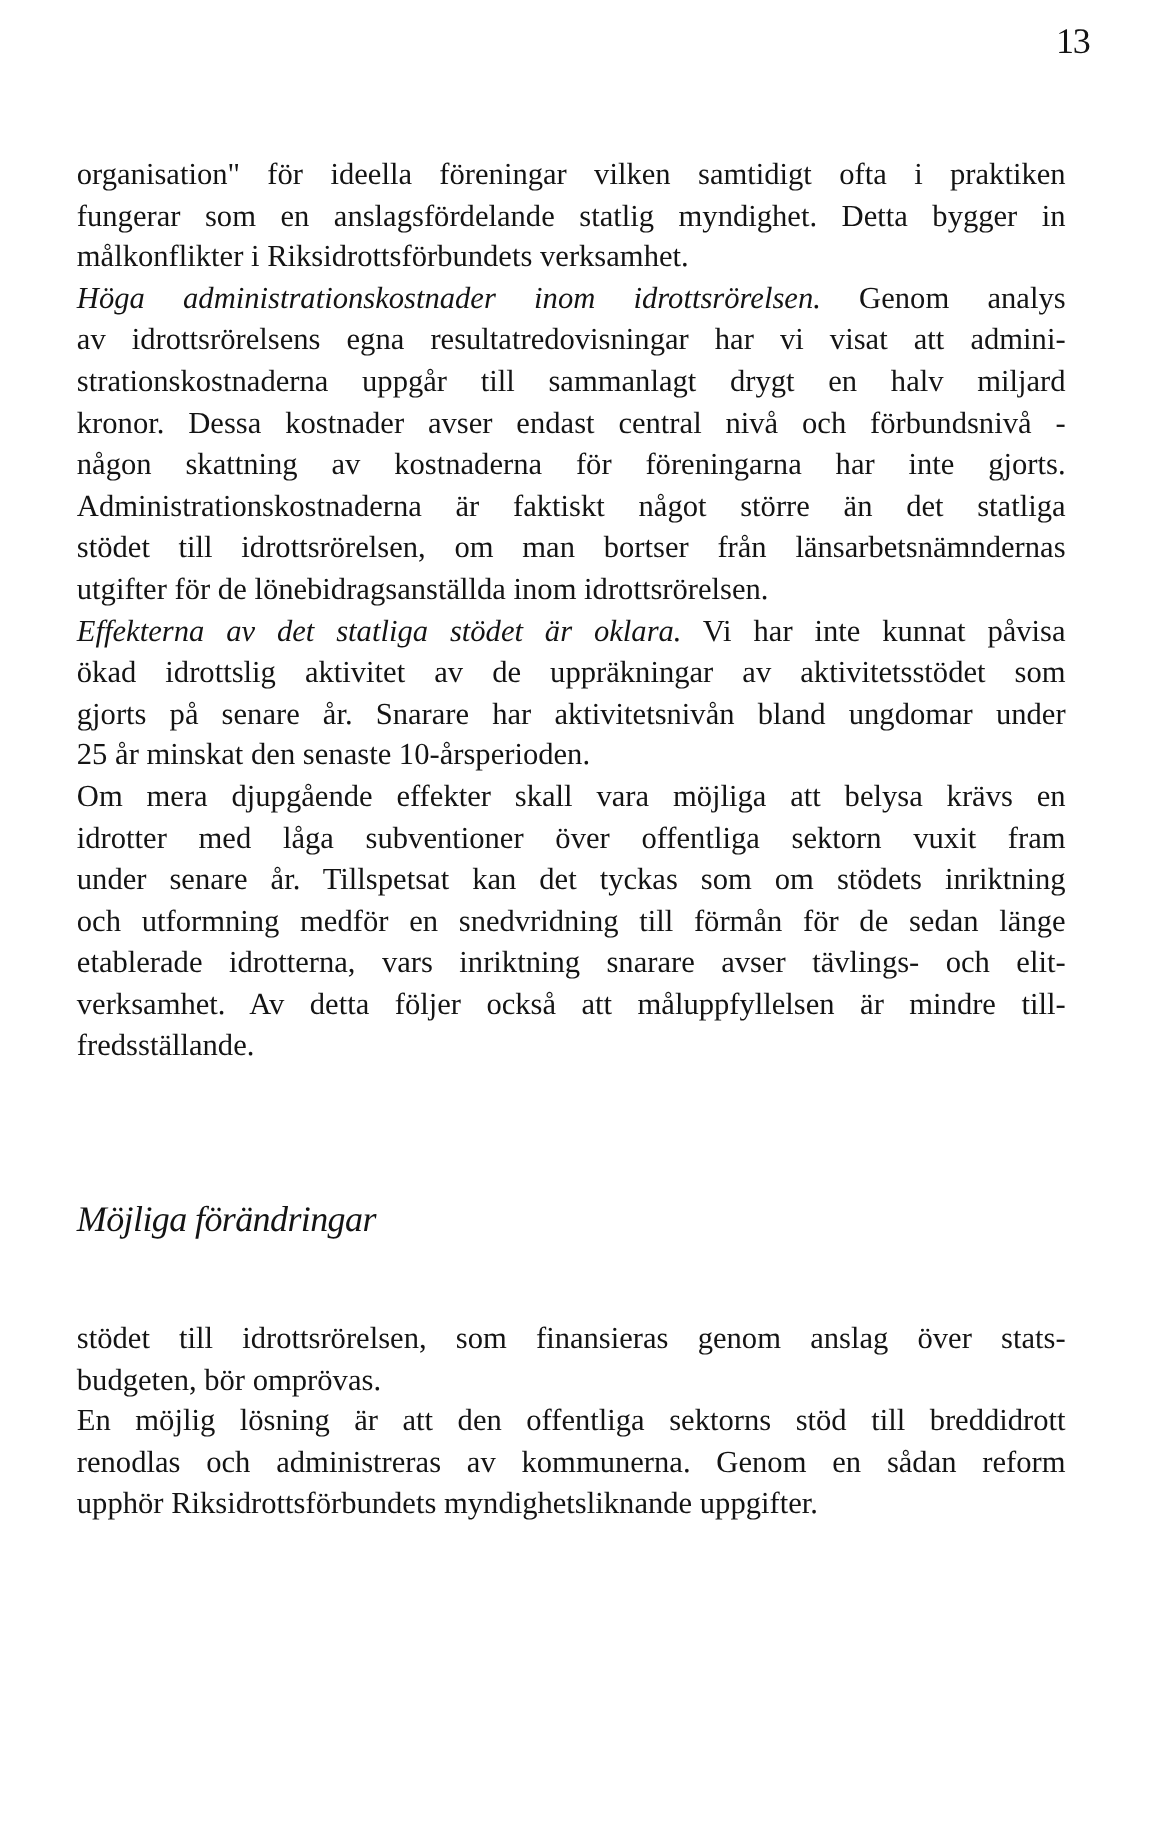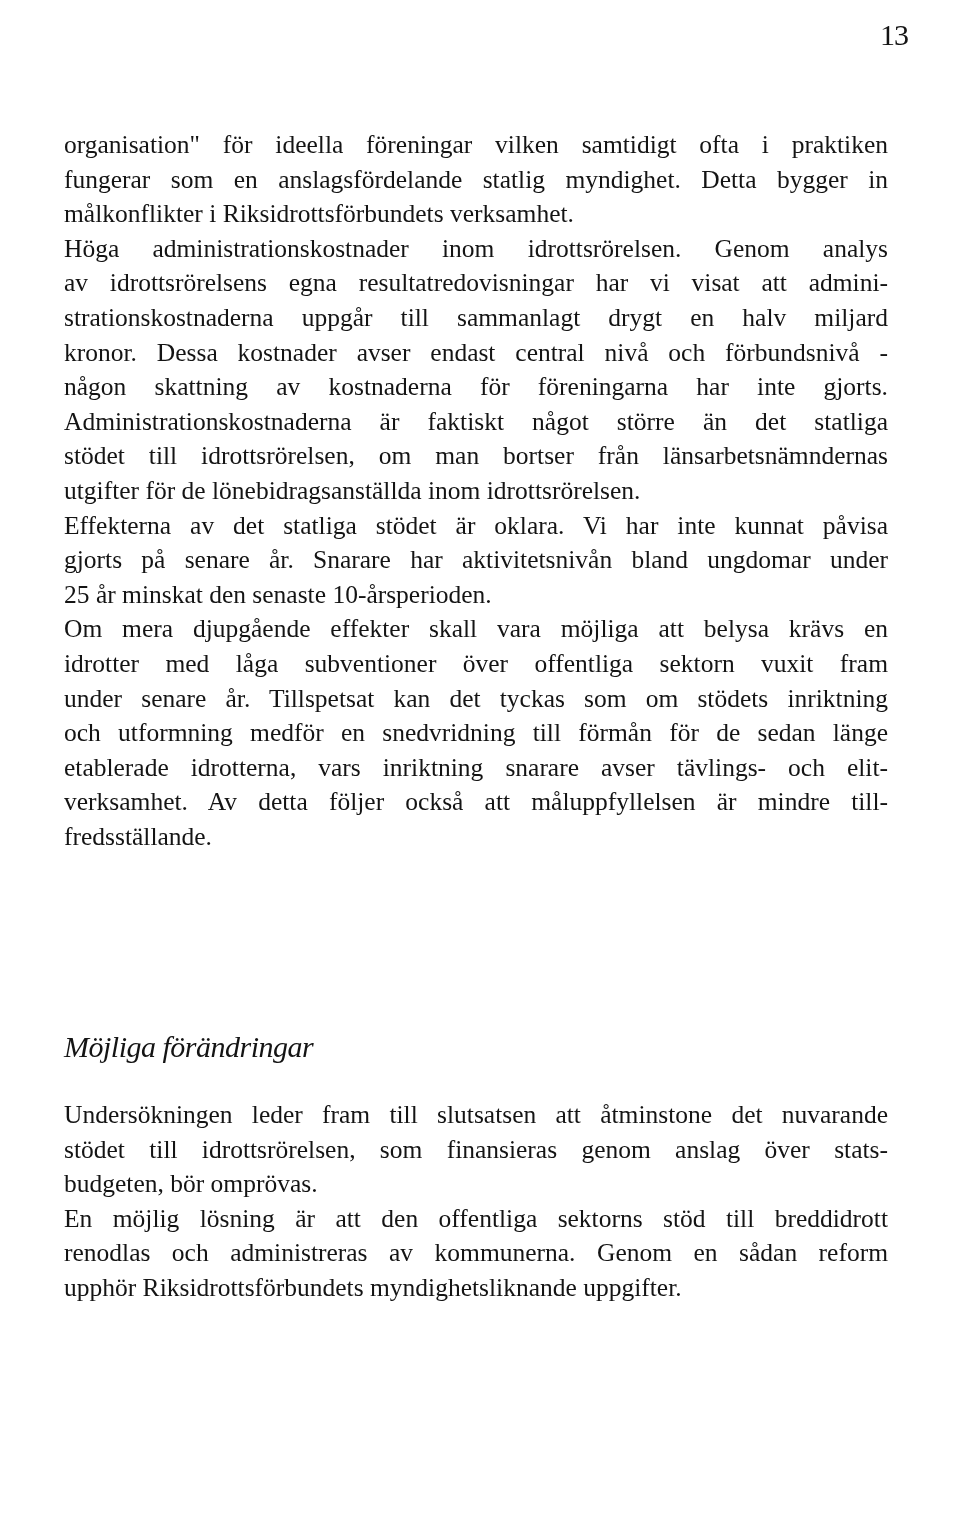--- a/index.html
+++ b/index.html
@@ -32,26 +32,27 @@
     .line {
       display: block;
       white-space: nowrap;
       text-align: justify;
       text-align-last: justify;
     }
     .line.last {
       text-align-last: left;
     }
     .it {
+      font-style: italic;
     }
     #block-1 { top: 128px; }
     #block-2 { top: 1098px; }
     .section-heading {
       position: absolute;
-      top: 1030px;
+      top: 1000px;
       left: 64px;
       font-size: 30px;
       font-style: italic;
       letter-spacing: -0.5px;
     }
   </style>
 </head>
 <body>
 
 <div class="page-number">13</div>
@@ -62,33 +63,33 @@
   <span class="line last"><span>målkonflikter i Riksidrottsförbundets verksamhet.</span></span>
   <span class="line"><span> </span><span class="it">Höga administrationskostnader inom idrottsrörelsen.</span><span> Genom analys</span></span>
   <span class="line"><span>av idrottsrörelsens egna resultatredovisningar har vi visat att admini-</span></span>
   <span class="line"><span>strationskostnaderna uppgår till sammanlagt drygt en halv miljard</span></span>
   <span class="line"><span>kronor. Dessa kostnader avser endast central nivå och förbundsnivå -</span></span>
   <span class="line"><span>någon skattning av kostnaderna för föreningarna har inte gjorts.</span></span>
   <span class="line"><span>Administrationskostnaderna är faktiskt något större än det statliga</span></span>
   <span class="line"><span>stödet till idrottsrörelsen, om man bortser från länsarbetsnämndernas</span></span>
   <span class="line last"><span>utgifter för de lönebidragsanställda inom idrottsrörelsen.</span></span>
   <span class="line"><span> </span><span class="it">Effekterna av det statliga stödet är oklara.</span><span> Vi har inte kunnat påvisa</span></span>
+  <span class="line"><span>ökad idrottslig aktivitet av de uppräkningar av aktivitetsstödet som</span></span>
   <span class="line"><span>gjorts på senare år. Snarare har aktivitetsnivån bland ungdomar under</span></span>
   <span class="line last"><span>25 år minskat den senaste 10-årsperioden.</span></span>
   <span class="line"><span> Om mera djupgående effekter skall vara möjliga att belysa krävs en</span></span>
   <span class="line"><span>idrotter med låga subventioner över offentliga sektorn vuxit fram</span></span>
   <span class="line"><span>under senare år. Tillspetsat kan det tyckas som om stödets inriktning</span></span>
   <span class="line"><span>och utformning medför en snedvridning till förmån för de sedan länge</span></span>
   <span class="line"><span>etablerade idrotterna, vars inriktning snarare avser tävlings- och elit-</span></span>
   <span class="line"><span>verksamhet. Av detta följer också att måluppfyllelsen är mindre till-</span></span>
   <span class="line last"><span>fredsställande.</span></span>
 </div>
 
 <div class="section-heading">Möjliga förändringar</div>
 
 <div class="text-block" id="block-2">
-  <span class="line"><span>Undersökningen leder fram till slutsatsen att åtminstone det nuvarande</span></span>
   <span class="line"><span>stödet till idrottsrörelsen, som finansieras genom anslag över stats-</span></span>
   <span class="line last"><span>budgeten, bör omprövas.</span></span>
   <span class="line"><span> En möjlig lösning är att den offentliga sektorns stöd till breddidrott</span></span>
   <span class="line"><span>renodlas och administreras av kommunerna. Genom en sådan reform</span></span>
   <span class="line last"><span>upphör Riksidrottsförbundets myndighetsliknande uppgifter.</span></span>
 </div>
 
 </body></html>

